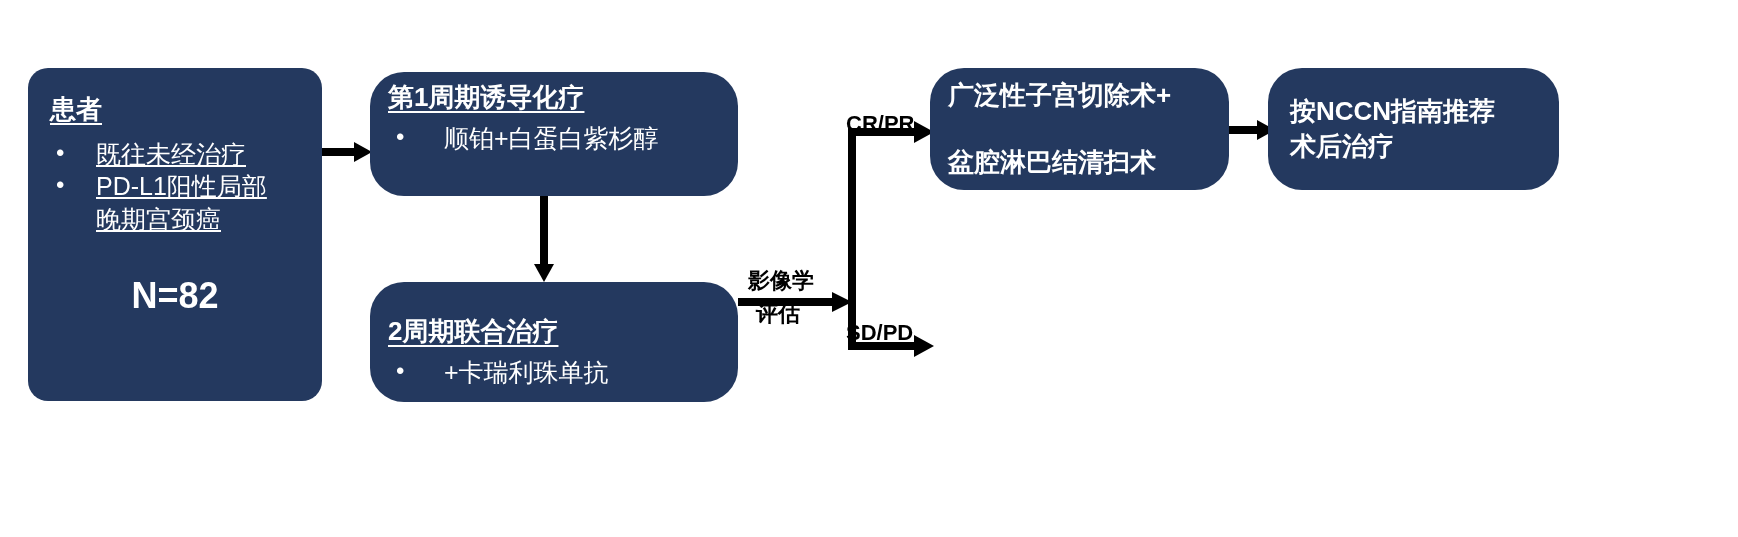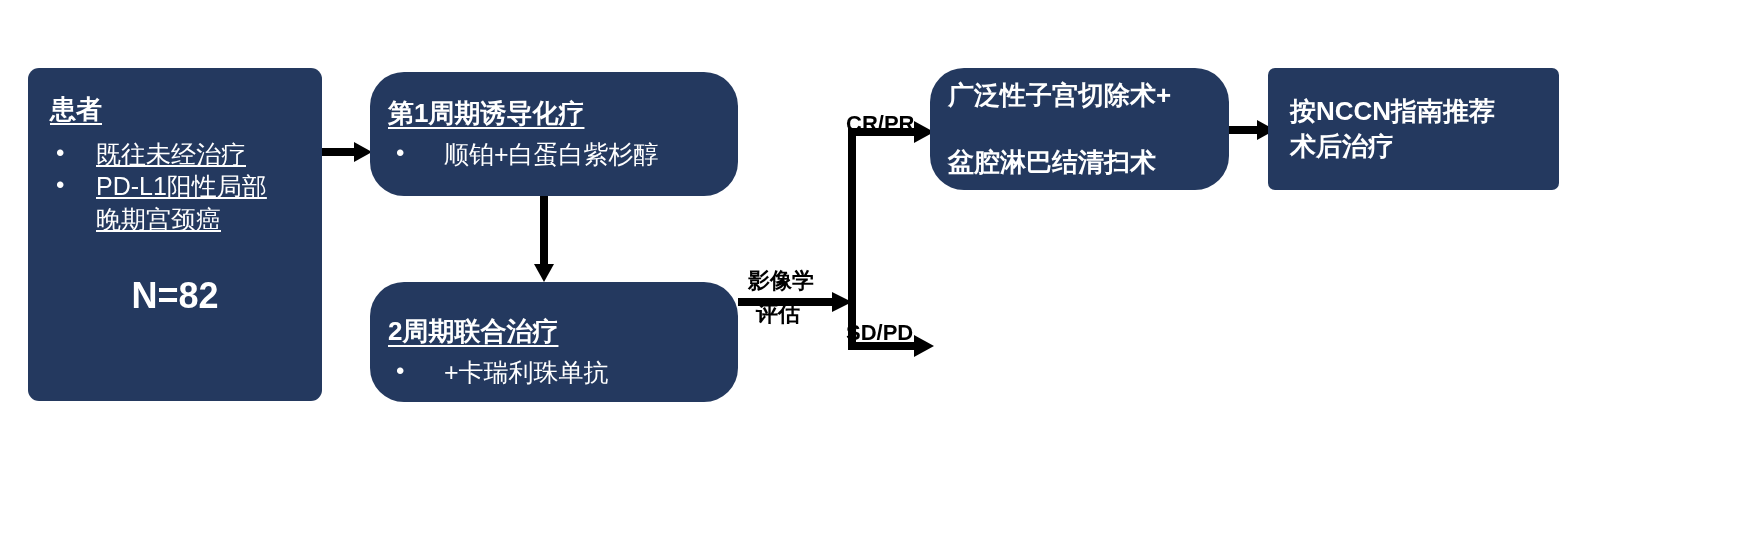--- a/index.html
+++ b/index.html
@@ -20,21 +20,21 @@
   .node {
     position: absolute;
     background: #24395f;
     color: #ffffff;
     border-radius: 34px;
     box-sizing: border-box;
     display: flex;
     flex-direction: column;
     justify-content: center;
   }
-  .node.pill { border-radius: 11px; }
+  .node.pill { border-radius: 20px; }
   .node-title {
     font-weight: bold;
     font-size: 26px;
     line-height: 1.22;
     text-decoration: underline;
     text-underline-offset: 5px;
     text-decoration-thickness: 2px;
     align-self: flex-start;
   }
   .bullet-list {
@@ -65,24 +65,24 @@
     line-height: 1.34;
   }
   .center-text {
     text-align: center;
     font-size: 36px;
     font-weight: bold;
   }
 
   
   #node-patient  { left: 28px;   top: 68px;  width: 294px; height: 333px; padding: 26px 22px 22px 22px; justify-content: flex-start; }
-  #node-cycle1   { left: 370px;  top: 72px;  width: 368px; height: 124px; padding: 26px 18px; justify-content: flex-start; }
+  #node-cycle1   { left: 370px;  top: 72px;  width: 368px; height: 124px; padding: 10px 18px; justify-content: flex-start; }
   #node-cycle2   { left: 370px;  top: 282px; width: 368px; height: 120px; padding: 14px 18px; justify-content: flex-end; }
   #node-surgery  { left: 930px;  top: 68px;  width: 299px; height: 122px; padding: 16px 18px; justify-content: center; gap: 32px; }
-  #node-nccn     { left: 1268px; top: 68px;  width: 291px; height: 122px; padding: 16px 22px; justify-content: center; border-radius: 7px; }
+  #node-nccn     { left: 1268px; top: 68px;  width: 291px; height: 122px; padding: 16px 22px; justify-content: center; }
   #node-ccrt     { left: 930px;  top: 290px; width: 299px; height: 110px; padding: 16px 22px; justify-content: center; }
 
   #node-patient .node-title { margin-bottom: 12px; }
   #node-patient .bullet-list { margin-bottom: 10px; text-decoration: underline; }
   #node-patient .nval { margin-top: 30px; }
   #node-cycle1 .node-title { margin-bottom: 8px; }
   #node-cycle2 .node-title { margin-bottom: 8px; }
   #node-cycle1 .bullet-item { padding-left: 56px; }
   #node-cycle2 .bullet-item { padding-left: 56px; }
   #node-cycle1 .bullet-item::before,

